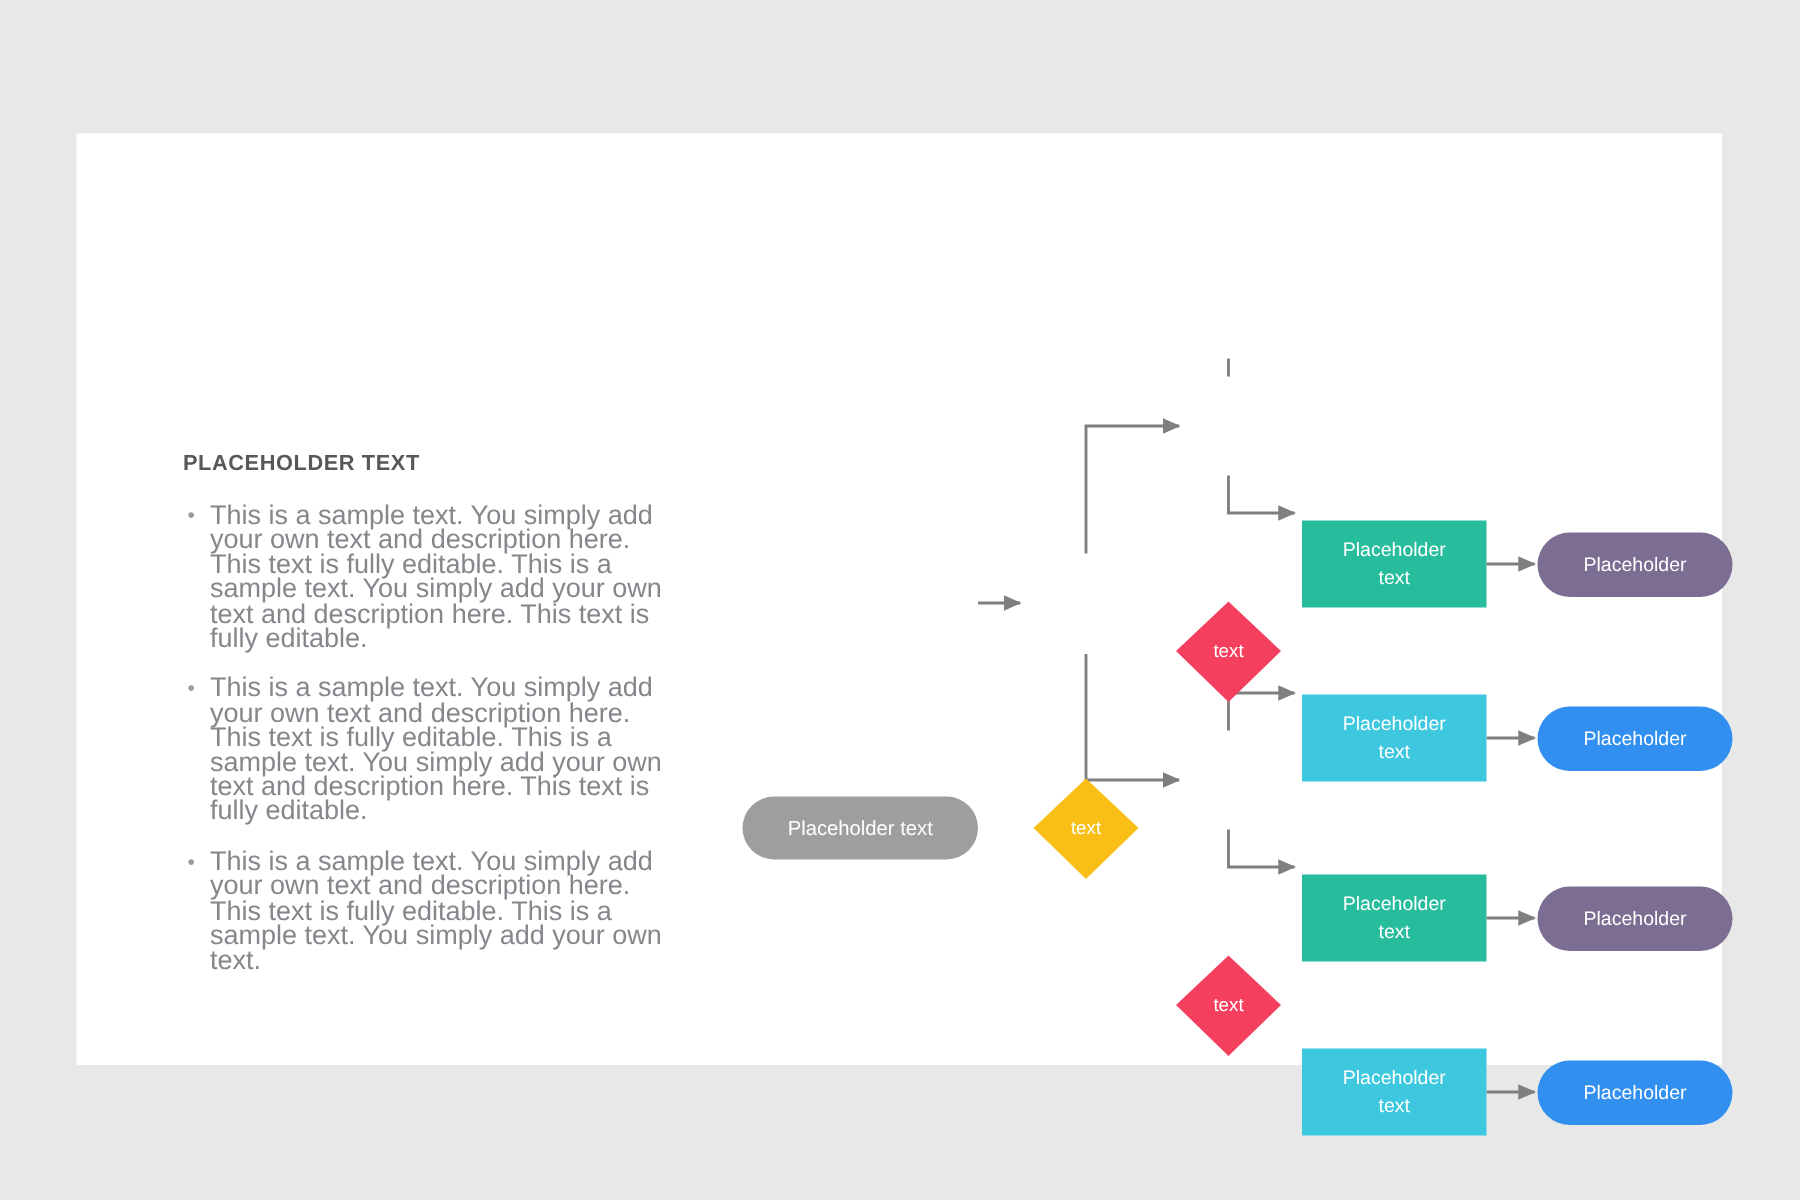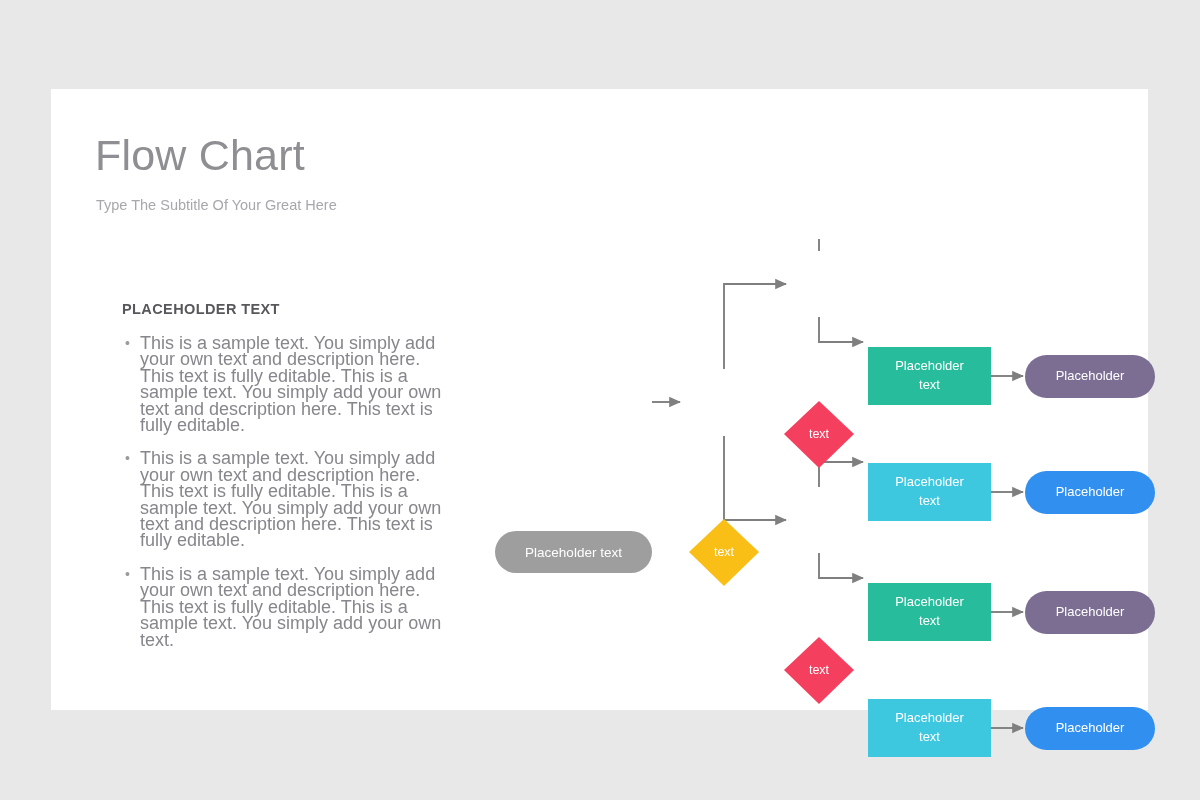--- a/index.html
+++ b/index.html
@@ -100,22 +100,20 @@
     stroke-width: 1.9;
     fill: none;
   }
 </style>
 </head>
 <body>
 
 <div id="stage">
   <div id="slide">
 
-    <div id="slide-title">Flow Chart</div>
-    <div id="slide-subtitle">Type The Subtitle Of Your Great Here</div>
 
     <div id="left-col">
       <div id="left-heading">PLACEHOLDER TEXT</div>
 
       <div class="bullet-row">
         <div class="bullet-dot">•</div>
         <div class="bullet-text">This is a sample text. You simply add your own text and description here. This text is fully editable. This is a sample text. You simply add your own text and description here. This text is fully editable.</div>
       </div>
 
       <div class="bullet-row">

